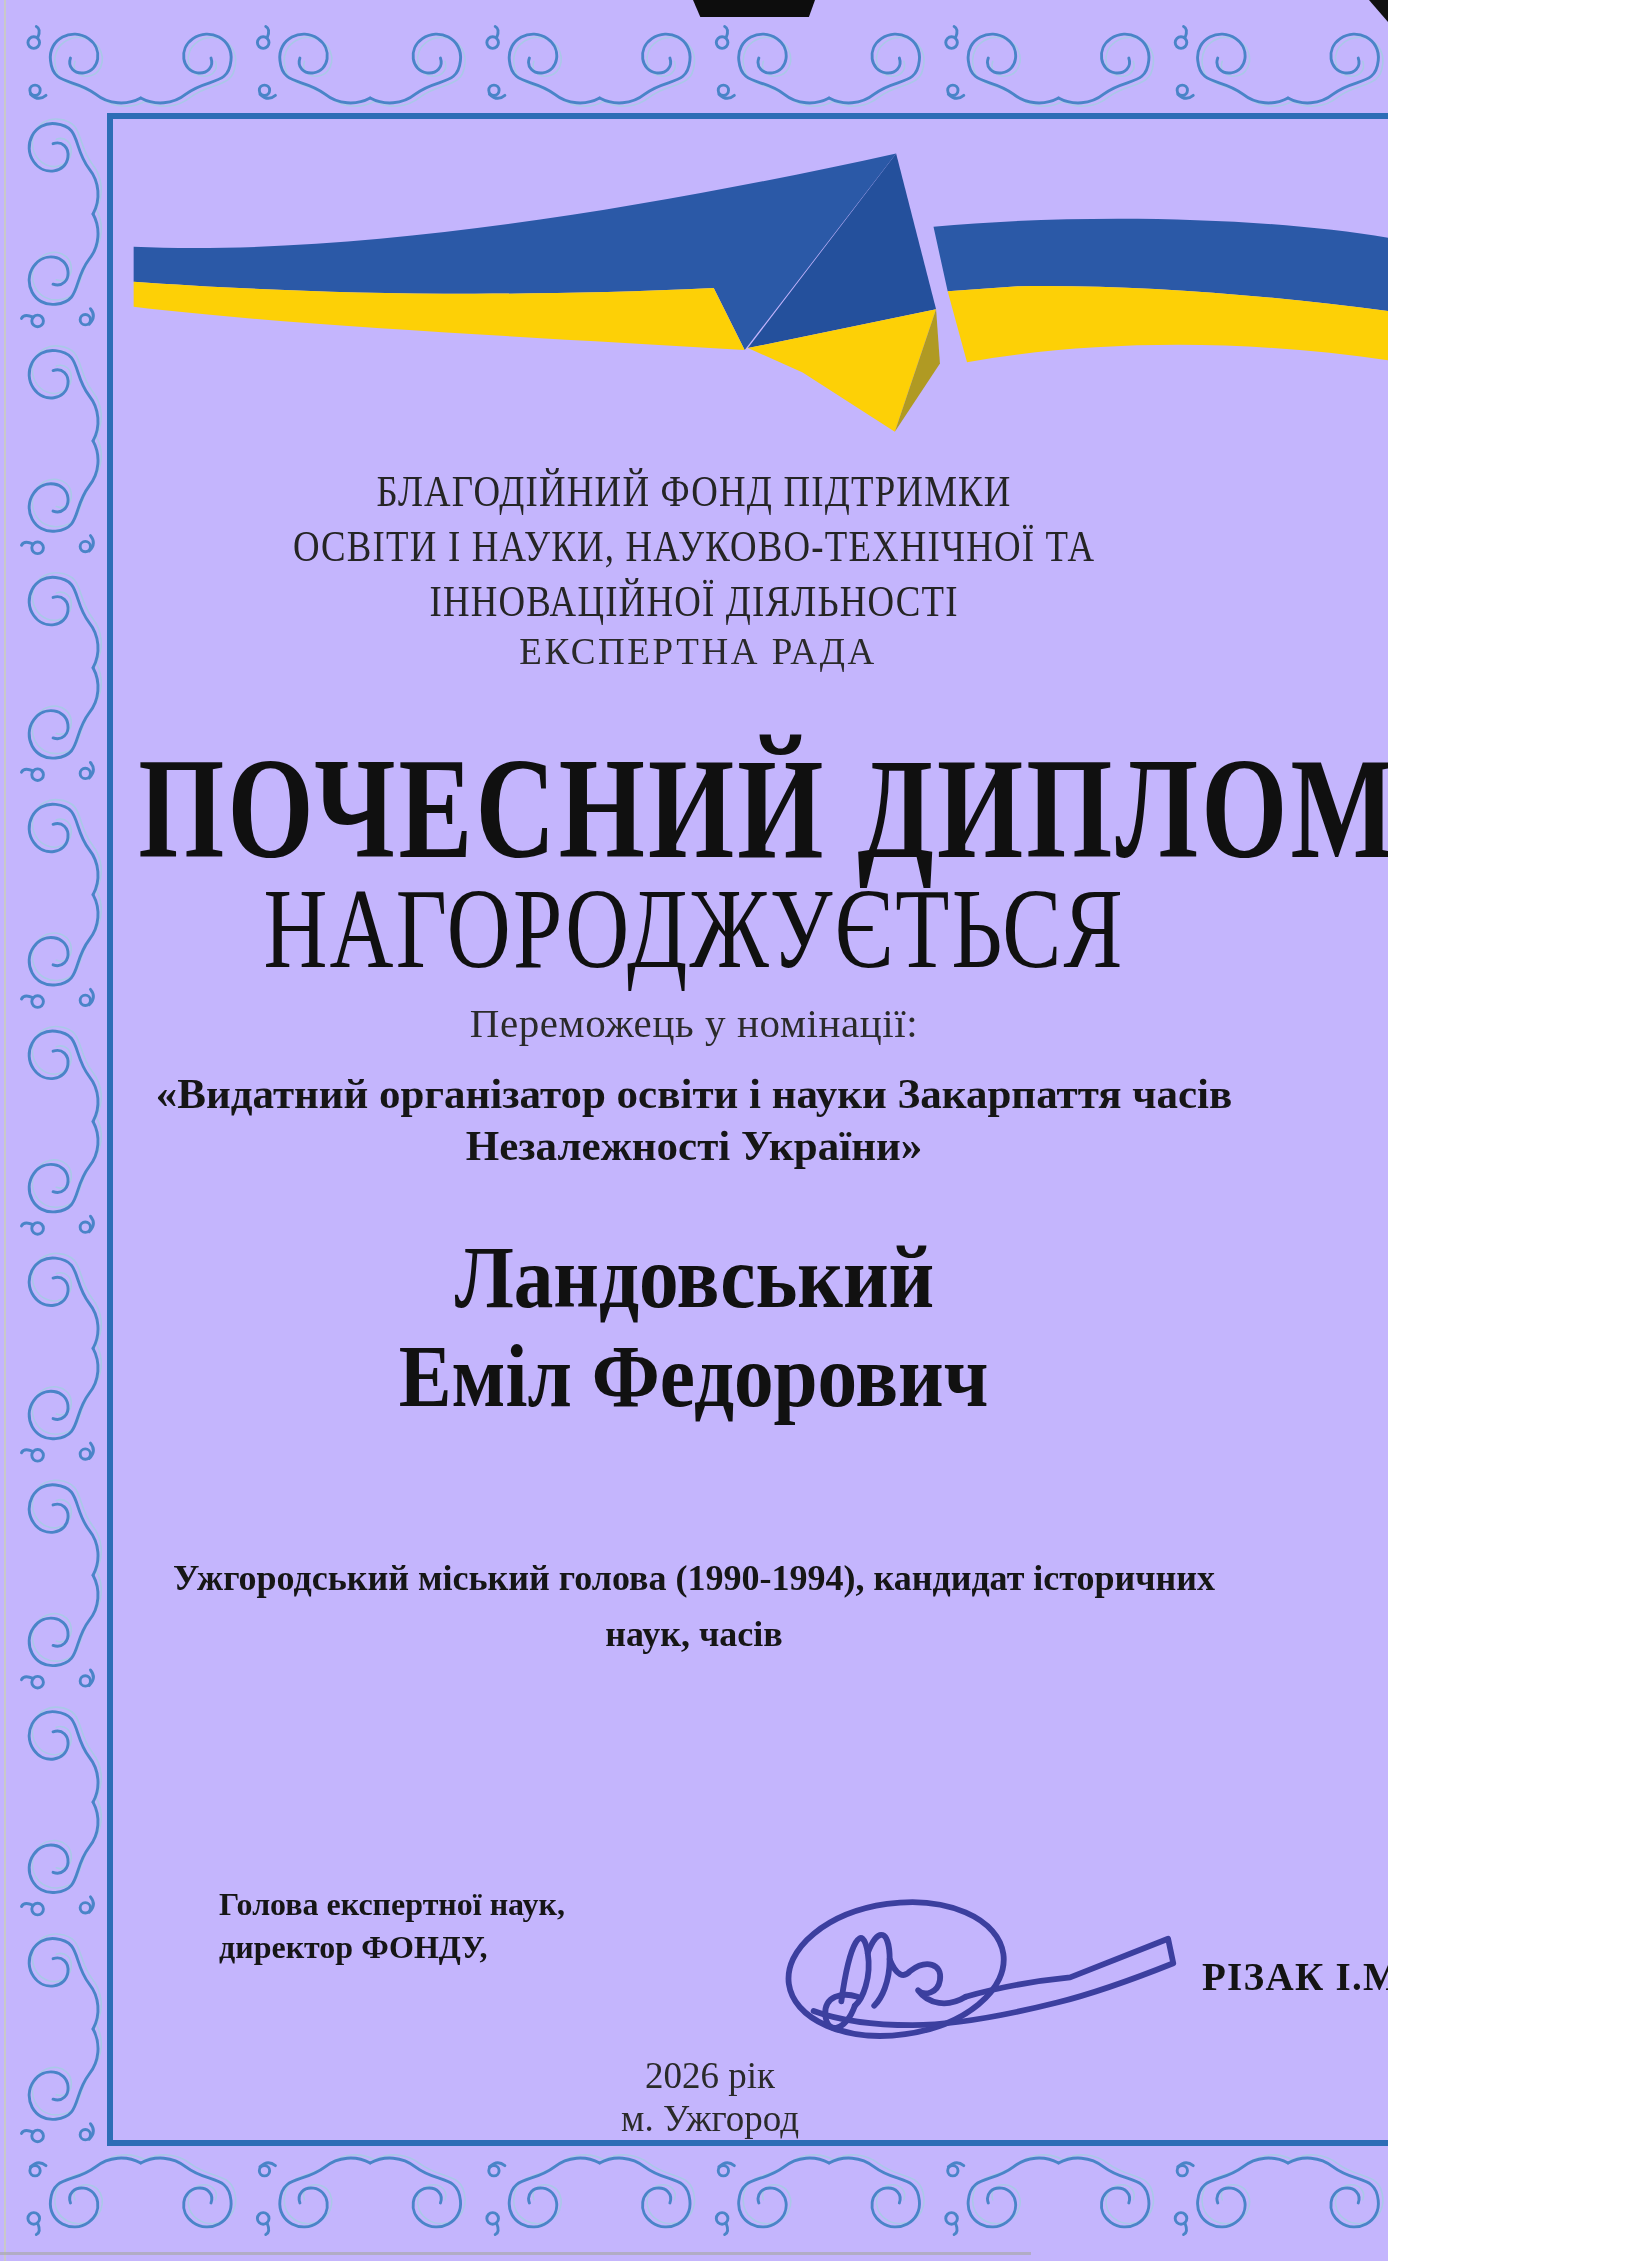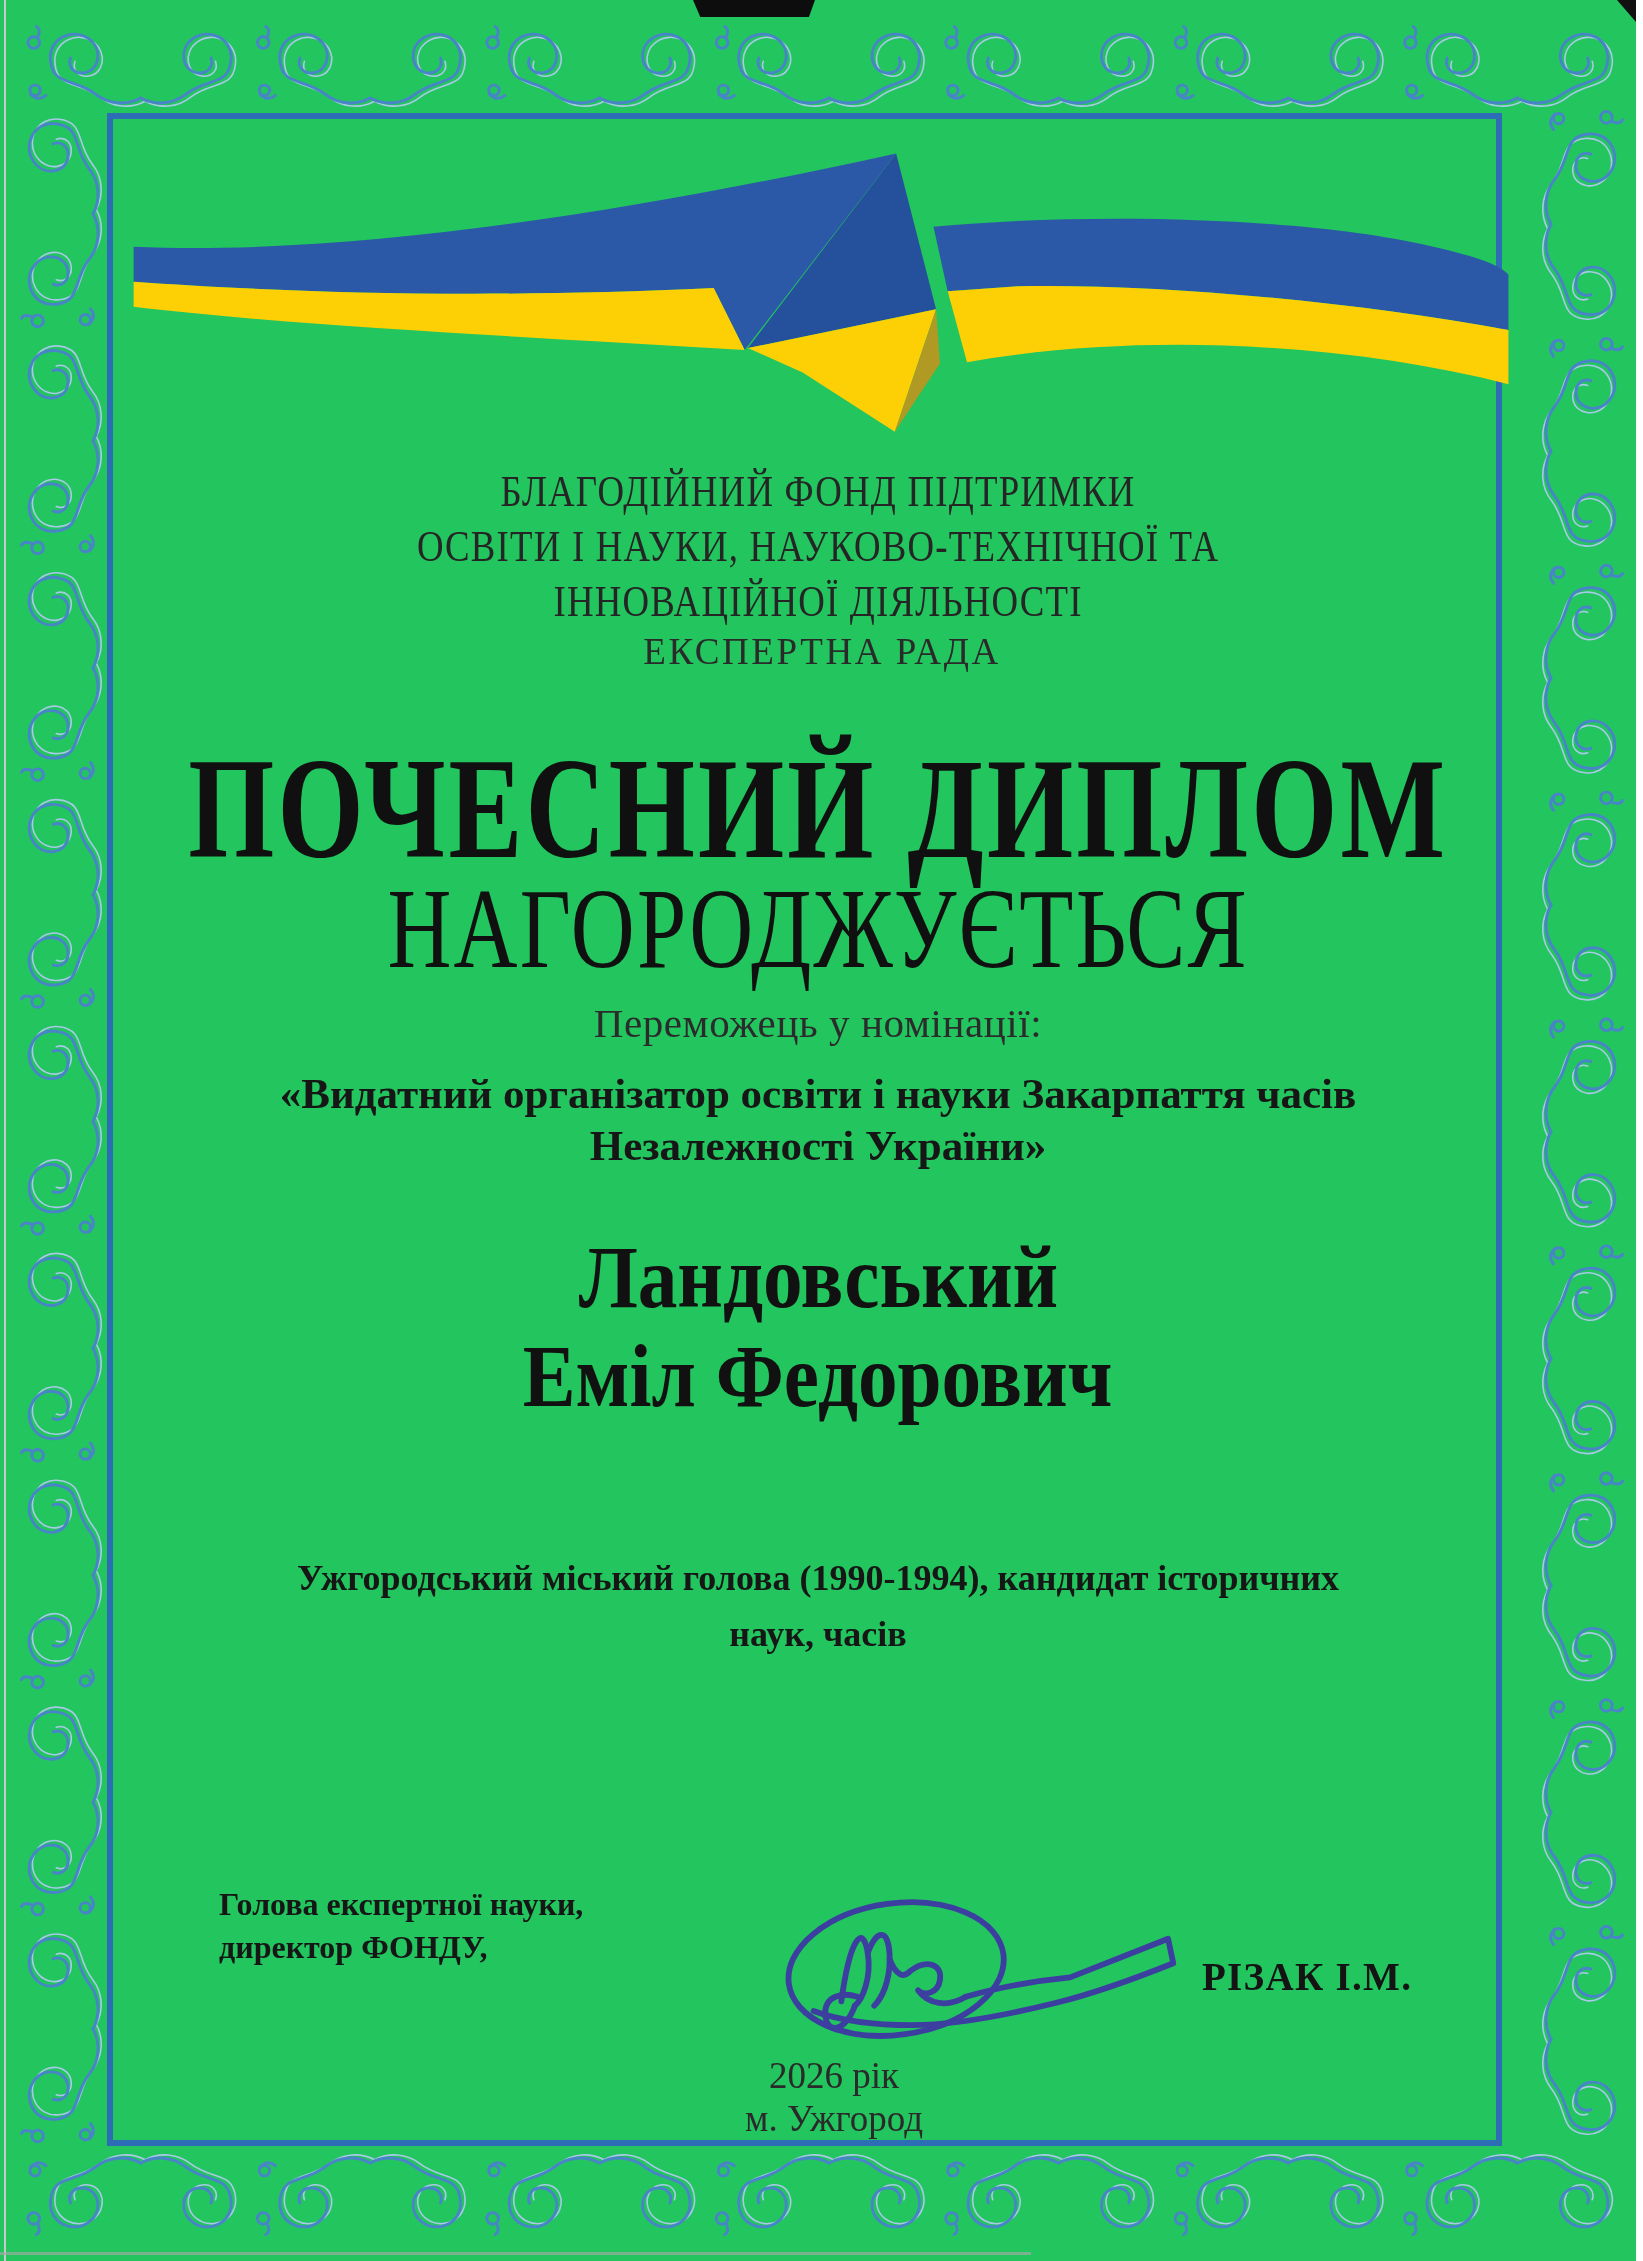--- a/index.html
+++ b/index.html
@@ -1,19 +1,19 @@
 <!DOCTYPE html>
 <html style="font-size:10.3px"><head>
 <meta charset="utf-8">
 <style>
   html,body{margin:0;padding:0;background:#ffffff;}
   .page{
     position:relative;
-    width:1636px;height:2261px;
-    background:#22c55e;
+    width:1388px;height:2261px;
+    background:#c4b5fd;
     overflow:hidden;
     font-family:"Liberation Serif","DejaVu Serif",serif;
     color:#1c1c1c;
   }
   svg{display:block}
   .abs{position:absolute;}
   .ctr{left:0;right:0;text-align:center;white-space:nowrap;}
   .sw{stroke:#4a84c8;stroke-width:4.5;fill:none;stroke-linecap:round;}
   .swl{stroke:#aac8e8;stroke-width:2.5;fill:none;stroke-linecap:round;}
   .frame{
@@ -144,21 +144,21 @@
     <span class="squeeze">Ландовський</span><br>
     <span class="squeeze">Еміл Федорович</span>
   </div>
 
   <div class="abs ctr descr">
     <span>Ужгородський міський голова (1990-1994), кандидат історичних</span><br>
     <span>наук, часів</span>
   </div>
 
   <div class="abs sig-role">
-    <span>Голова експертної науки,</span><br>
+    <span>Голова експертної наук,</span><br>
     <span>директор ФОНДУ,</span><br>
   </div>
 
   <svg class="abs" style="left:0;top:0" width="1644" height="2261" viewBox="0 0 2550 3508">
     <g fill="none" stroke="#3c3f9f" stroke-width="9" stroke-linecap="round" stroke-linejoin="round">
       <ellipse cx="1390" cy="3055" rx="168" ry="102" transform="rotate(-8 1390 3055)"></ellipse>
       <path d="M1305,3105 C1318,3010 1338,2982 1346,3030 C1352,3068 1338,3102 1326,3112"></path>
       <path d="M1346,3030 C1362,2988 1380,2995 1380,3040 C1380,3075 1368,3100 1356,3112"></path>
       <path d="M1326,3112 C1312,3152 1282,3158 1280,3125 C1279,3098 1305,3090 1330,3098"></path>
       <path d="M1380,3040 C1390,3065 1402,3070 1412,3058 C1436,3040 1462,3046 1458,3072 C1455,3092 1434,3098 1424,3088 C1440,3110 1470,3115 1498,3098"></path>

